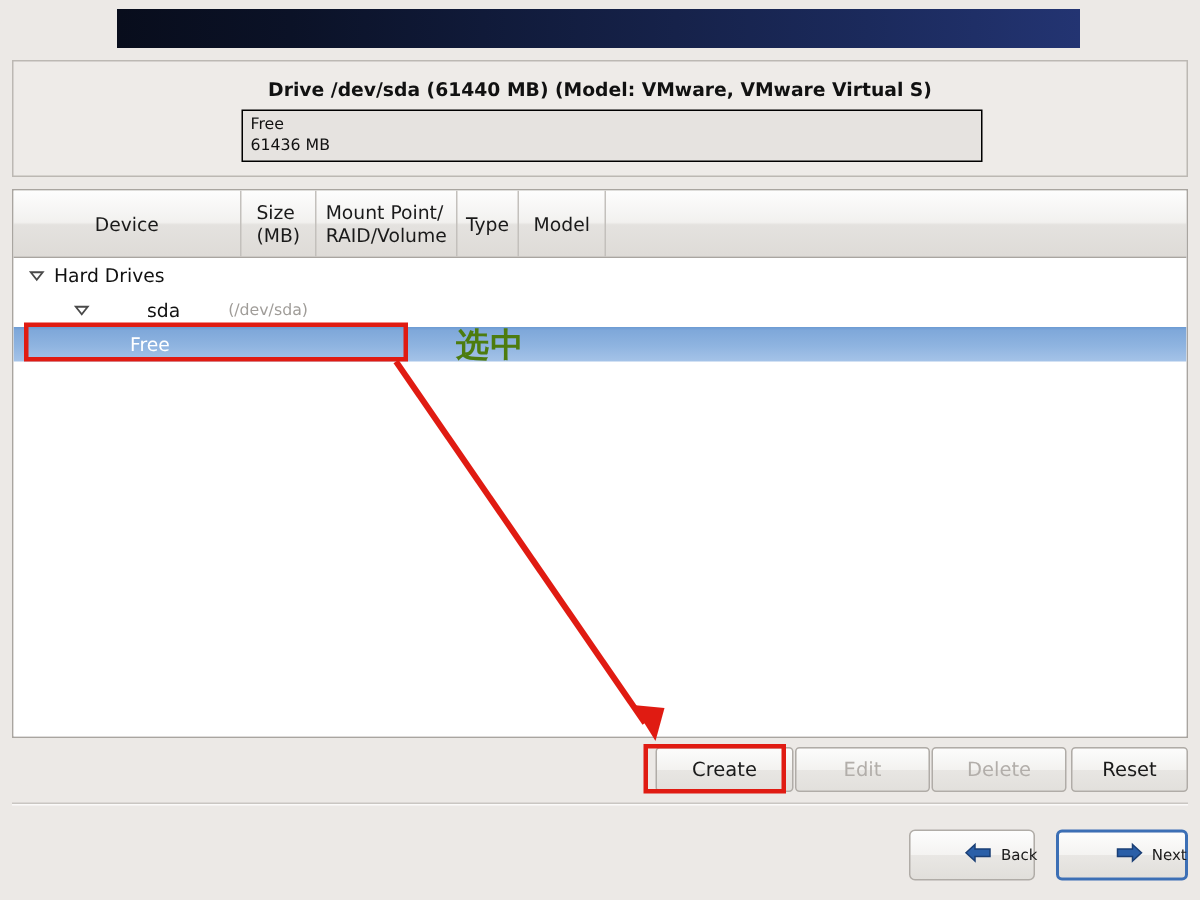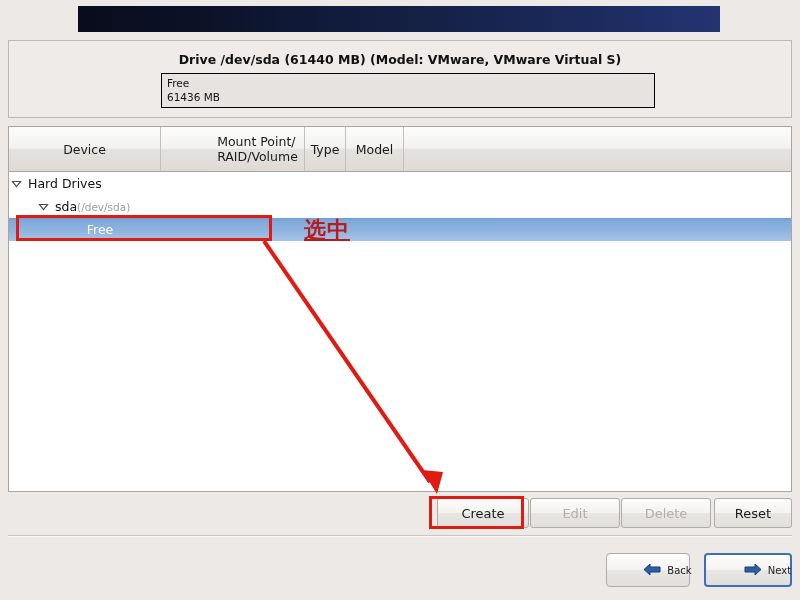--- a/index.html
+++ b/index.html
@@ -119,22 +119,22 @@
     display: flex;
     align-items: center;
   }
   .cell-size {
     width: 50px;
     text-align: right;
     padding-right: 4px;
     font-size: 12.5px;
     margin-top: 34px;
   }
-  .row-indent-0 { padding-left: 2px; }
-  .row-indent-1 { padding-left: 29px; }
+  .row-indent-0 { padding-left: 10px; }
+  .row-indent-1 { padding-left: 40px; gap: 32px; }
   .row-indent-2 { padding-left: 44px; }
   .dev-label { margin-left: 6px; }
   .dev-sub {
     color: #a09d99;
     font-size: 10.5px;
   }
   .free-name { width: 100%; text-align: center; padding-right: 14px; }
 
   
   .btn-row {
@@ -195,24 +195,23 @@
     border: 3px solid #e01b12;
     pointer-events: none;
   }
   .anno-row  { left: 16px; top: 215px; width: 256px; height: 26px; }
   .anno-btn  { left: 429px; top: 496px; width: 95px; height: 33px; }
   .anno-text {
     position: absolute;
     left: 304px; top: 215px;
     font-size: 22px;
     font-weight: bold;
-    color: #b91c1c;
+    color: #4d7c0f;
     letter-spacing: 1px;
     font-family: "DejaVu Sans", "Liberation Sans", sans-serif;
-    text-decoration: underline;
   }
   .anno-arrow {
     position: absolute;
     left: 250px; top: 232px;
     width: 220px; height: 270px;
     pointer-events: none;
   }
 </style>
 </head>
 <body>
@@ -226,20 +225,26 @@
     <div class="drive-bar">
       <div class="drive-bar-label">Free
 61436 MB</div>
     </div>
   </div>
 
   <div class="table-wrap">
     <div class="thead">
       <div class="th th-device">
         <span>Device</span>
+      </div>
+      <div class="th th-size">
+        <div>
+          <span>Size</span>
+          <span>(MB)</span>
+        </div>
       </div>
       <div class="th th-mount">
         <div>
           <span>Mount Point/</span>
           <span>RAID/Volume</span>
         </div>
       </div>
       <div class="th th-type">
         <span>Type</span>
       </div>

